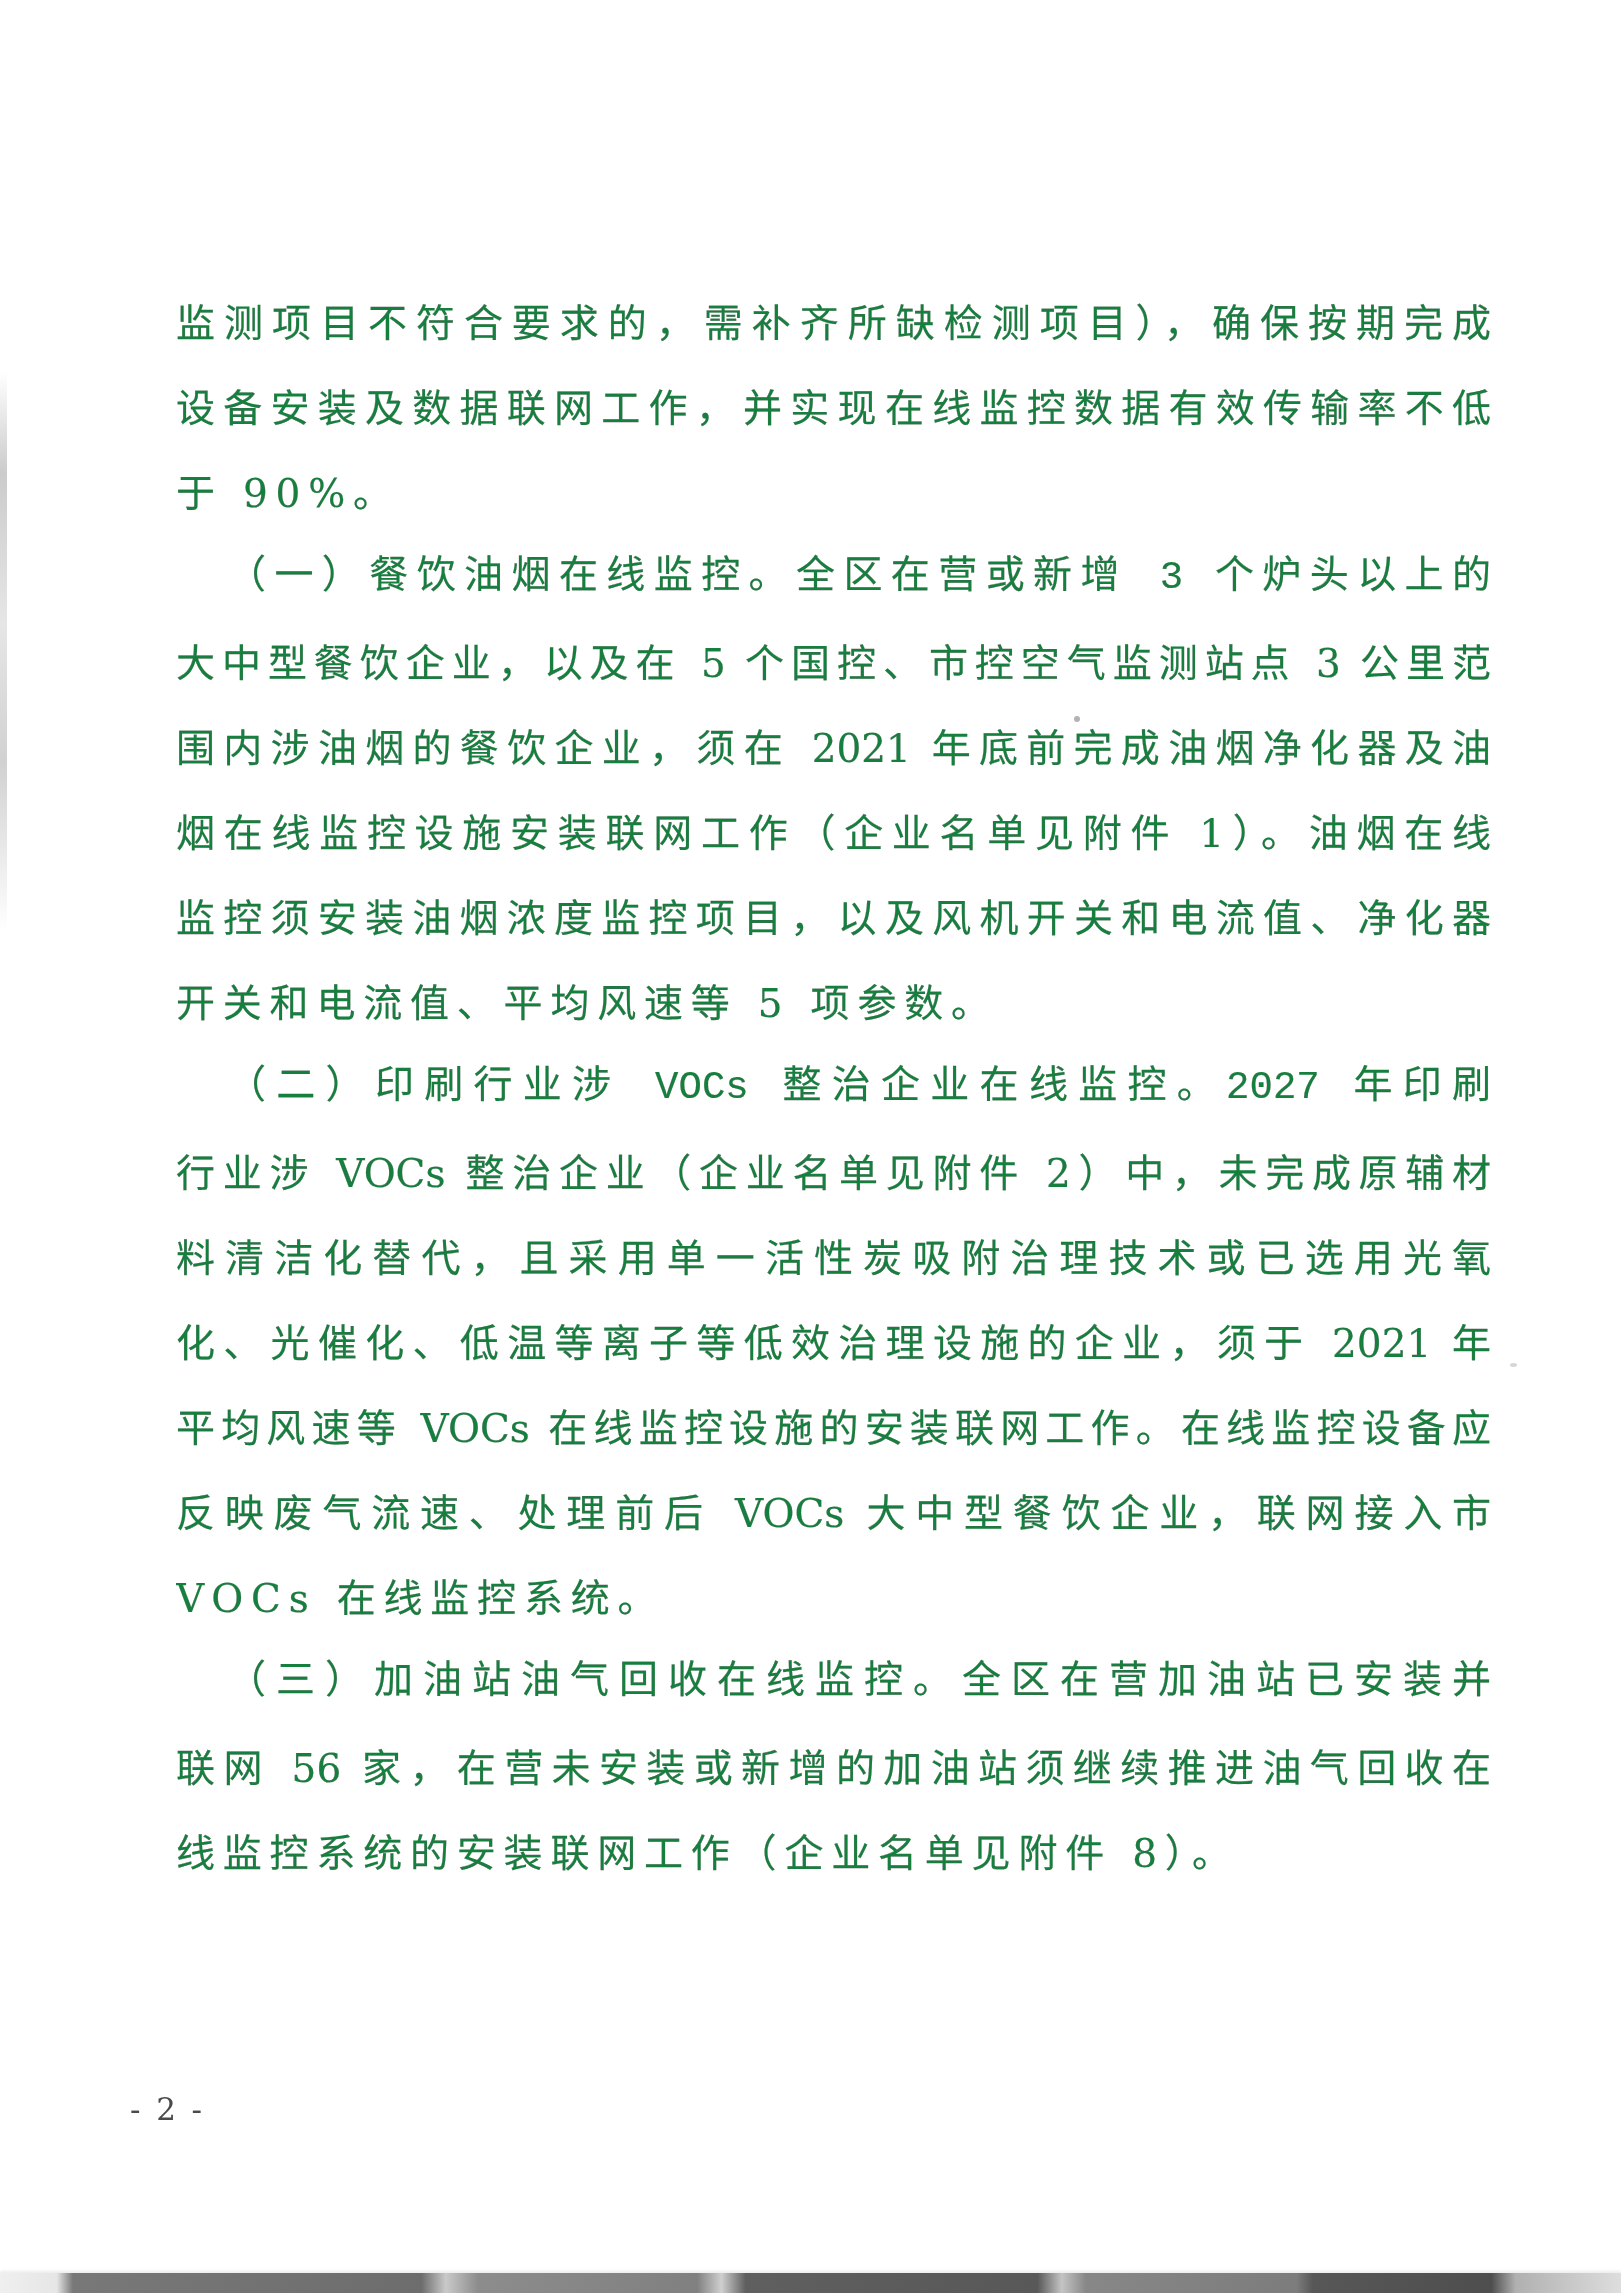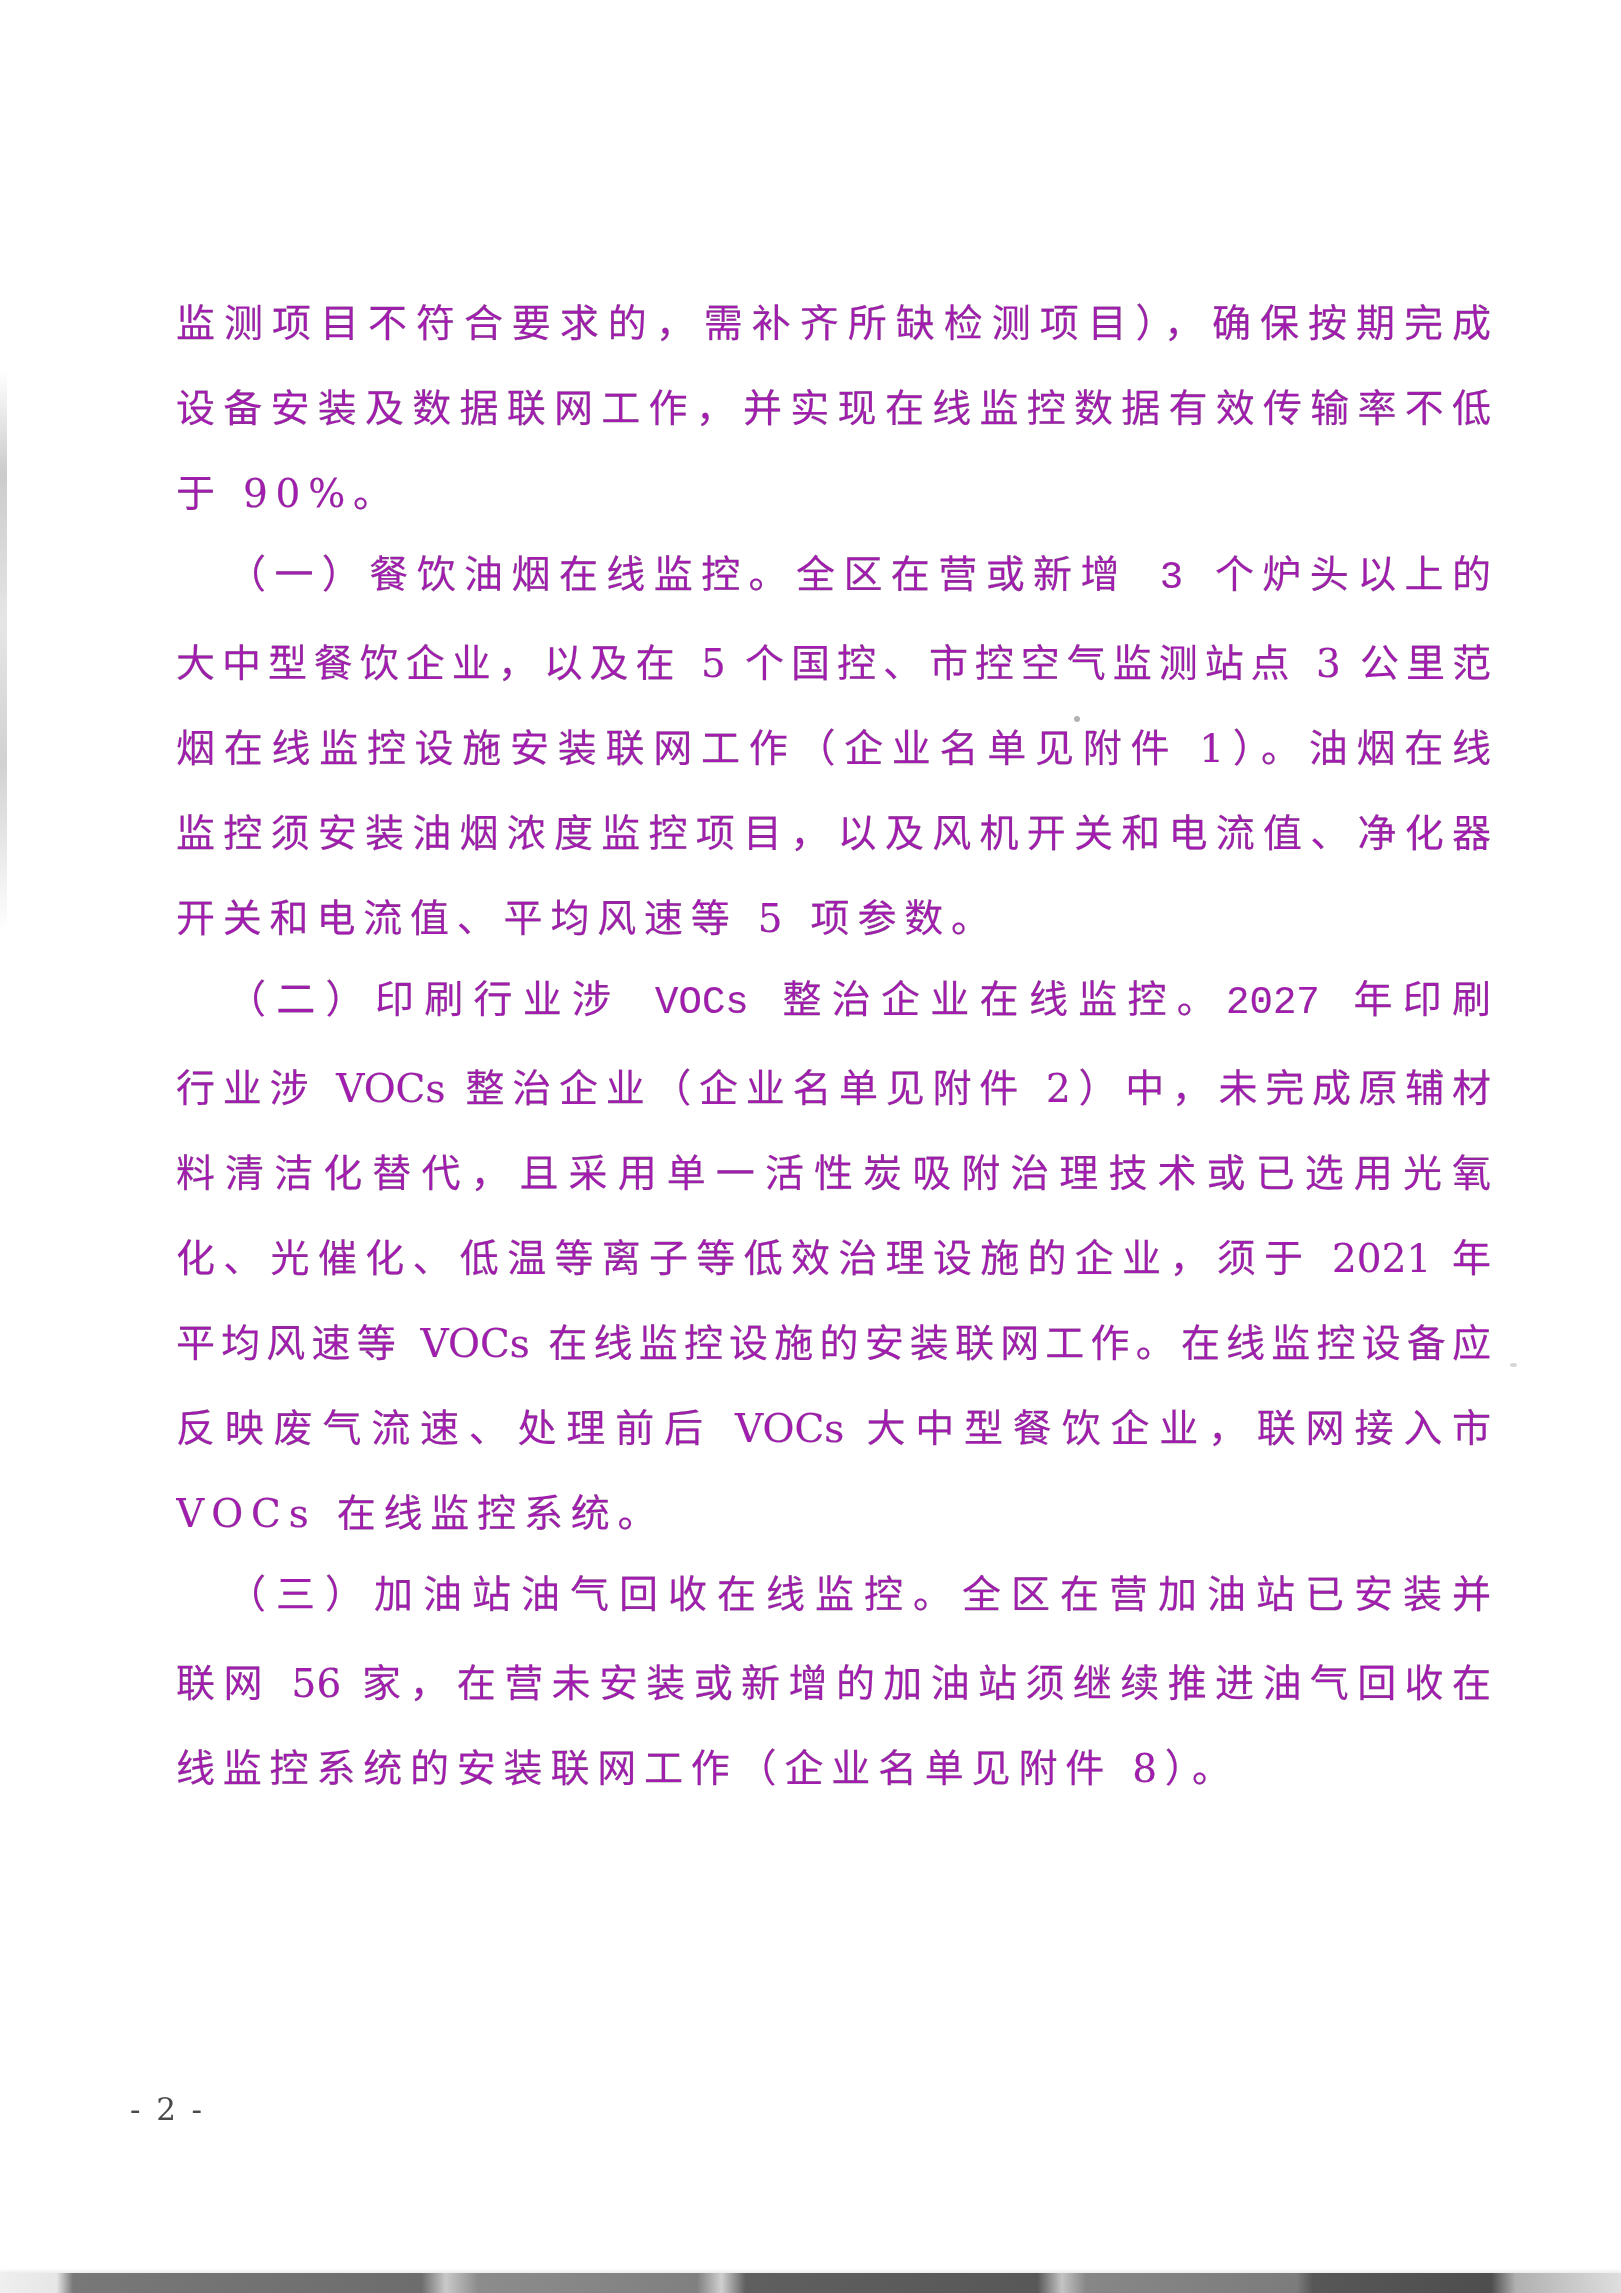--- a/index.html
+++ b/index.html
@@ -20,21 +20,21 @@
     width: 1315px;
   }
   .line {
     font-size: 39px;
     height: 85px;
     line-height: 85px;
     text-align: justify;
     text-align-last: justify;
     white-space: normal;
     overflow: hidden;
-    color: #a21caf;
+    color: #15803d;
     -webkit-text-stroke: 0.2px #5a5a5a;
   }
   .line.last {
     text-align: center;
     text-align-last: left;
     letter-spacing: 7.8px;
   }
   .line.indent { text-indent: 51px; font-family: Liberation Mono, monospace; }
 
   
@@ -87,20 +87,21 @@
 <body>
 
 <div class="page">
 
   <div class="text-block">
     <div class="line">监测项目不符合要求的，需补齐所缺检测项目），确保按期完成</div>
     <div class="line">设备安装及数据联网工作，并实现在线监控数据有效传输率不低</div>
     <div class="line last">于 90%。</div>
     <div class="line indent">（一）餐饮油烟在线监控。全区在营或新增 3 个炉头以上的</div>
     <div class="line">大中型餐饮企业，以及在 5 个国控、市控空气监测站点 3 公里范</div>
+    <div class="line">围内涉油烟的餐饮企业，须在 2021 年底前完成油烟净化器及油</div>
     <div class="line">烟在线监控设施安装联网工作（企业名单见附件 1）。油烟在线</div>
     <div class="line">监控须安装油烟浓度监控项目，以及风机开关和电流值、净化器</div>
     <div class="line last">开关和电流值、平均风速等 5 项参数。</div>
     <div class="line indent">（二）印刷行业涉 VOCs 整治企业在线监控。2027 年印刷</div>
     <div class="line">行业涉 VOCs 整治企业（企业名单见附件 2）中，未完成原辅材</div>
     <div class="line">料清洁化替代，且采用单一活性炭吸附治理技术或已选用光氧</div>
     <div class="line">化、光催化、低温等离子等低效治理设施的企业，须于 2021 年</div>
     <div class="line">平均风速等 VOCs 在线监控设施的安装联网工作。在线监控设备应</div>
     <div class="line">反映废气流速、处理前后 VOCs 大中型餐饮企业，联网接入市</div>
     <div class="line last">VOCs 在线监控系统。</div>

